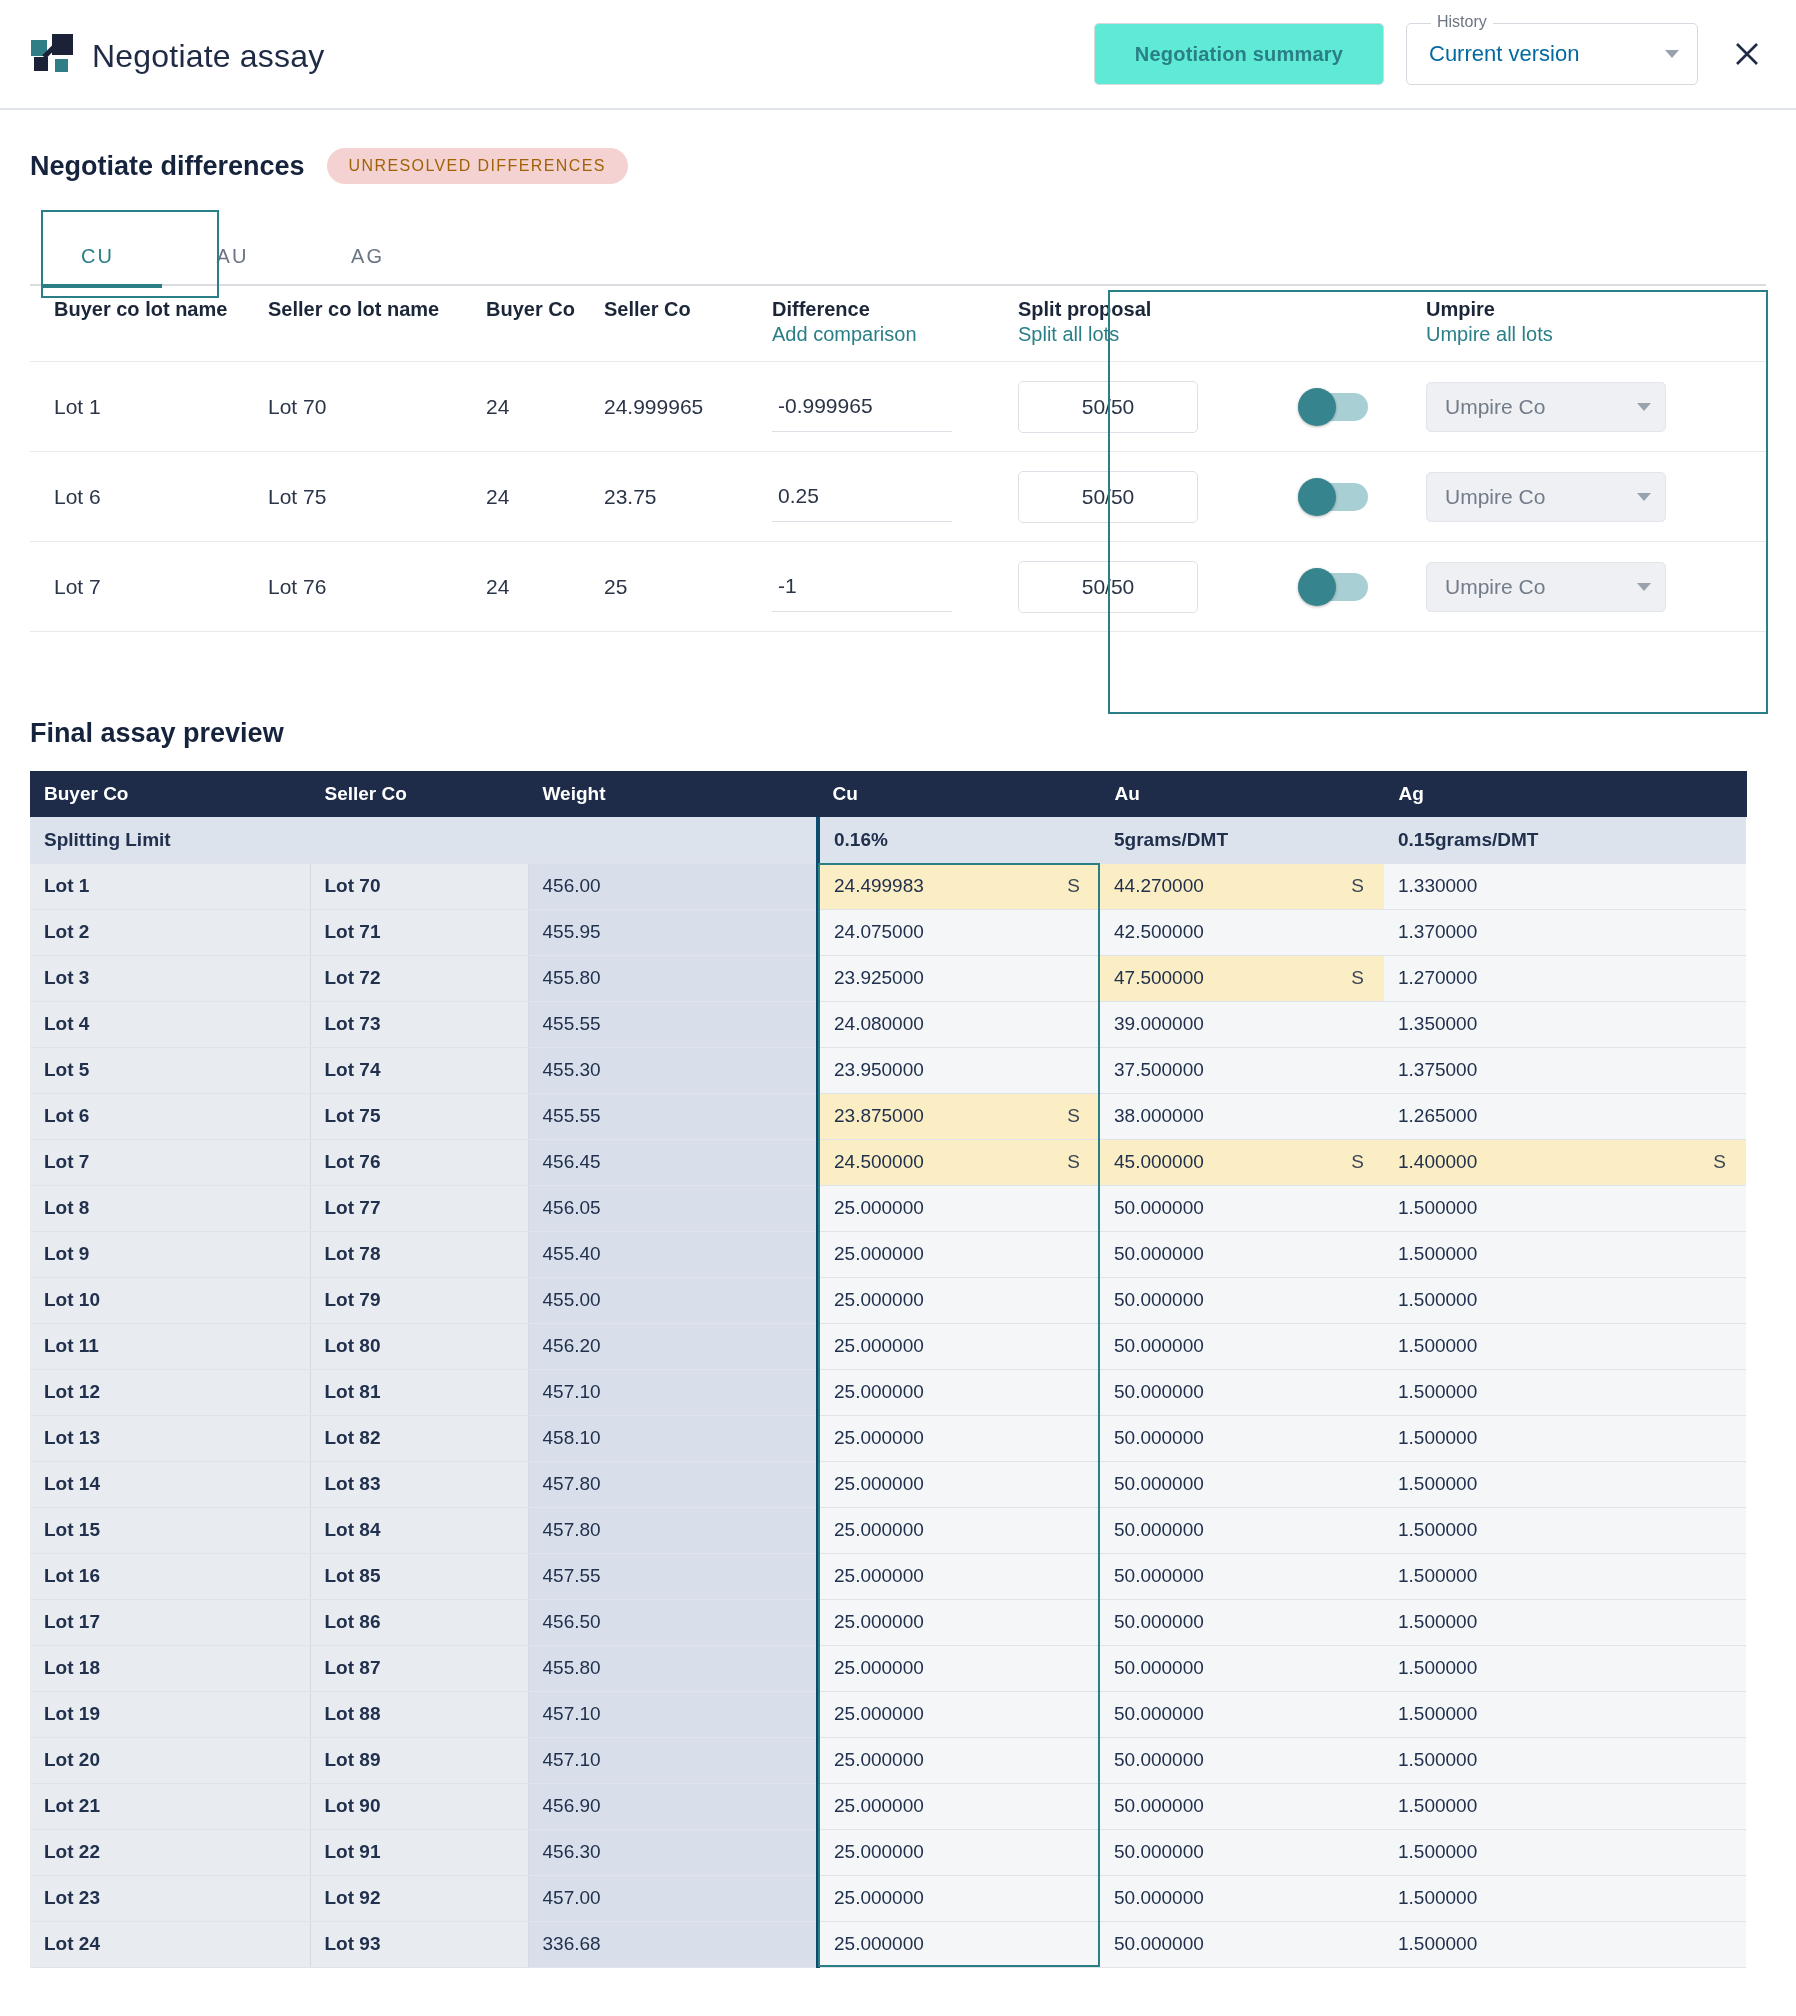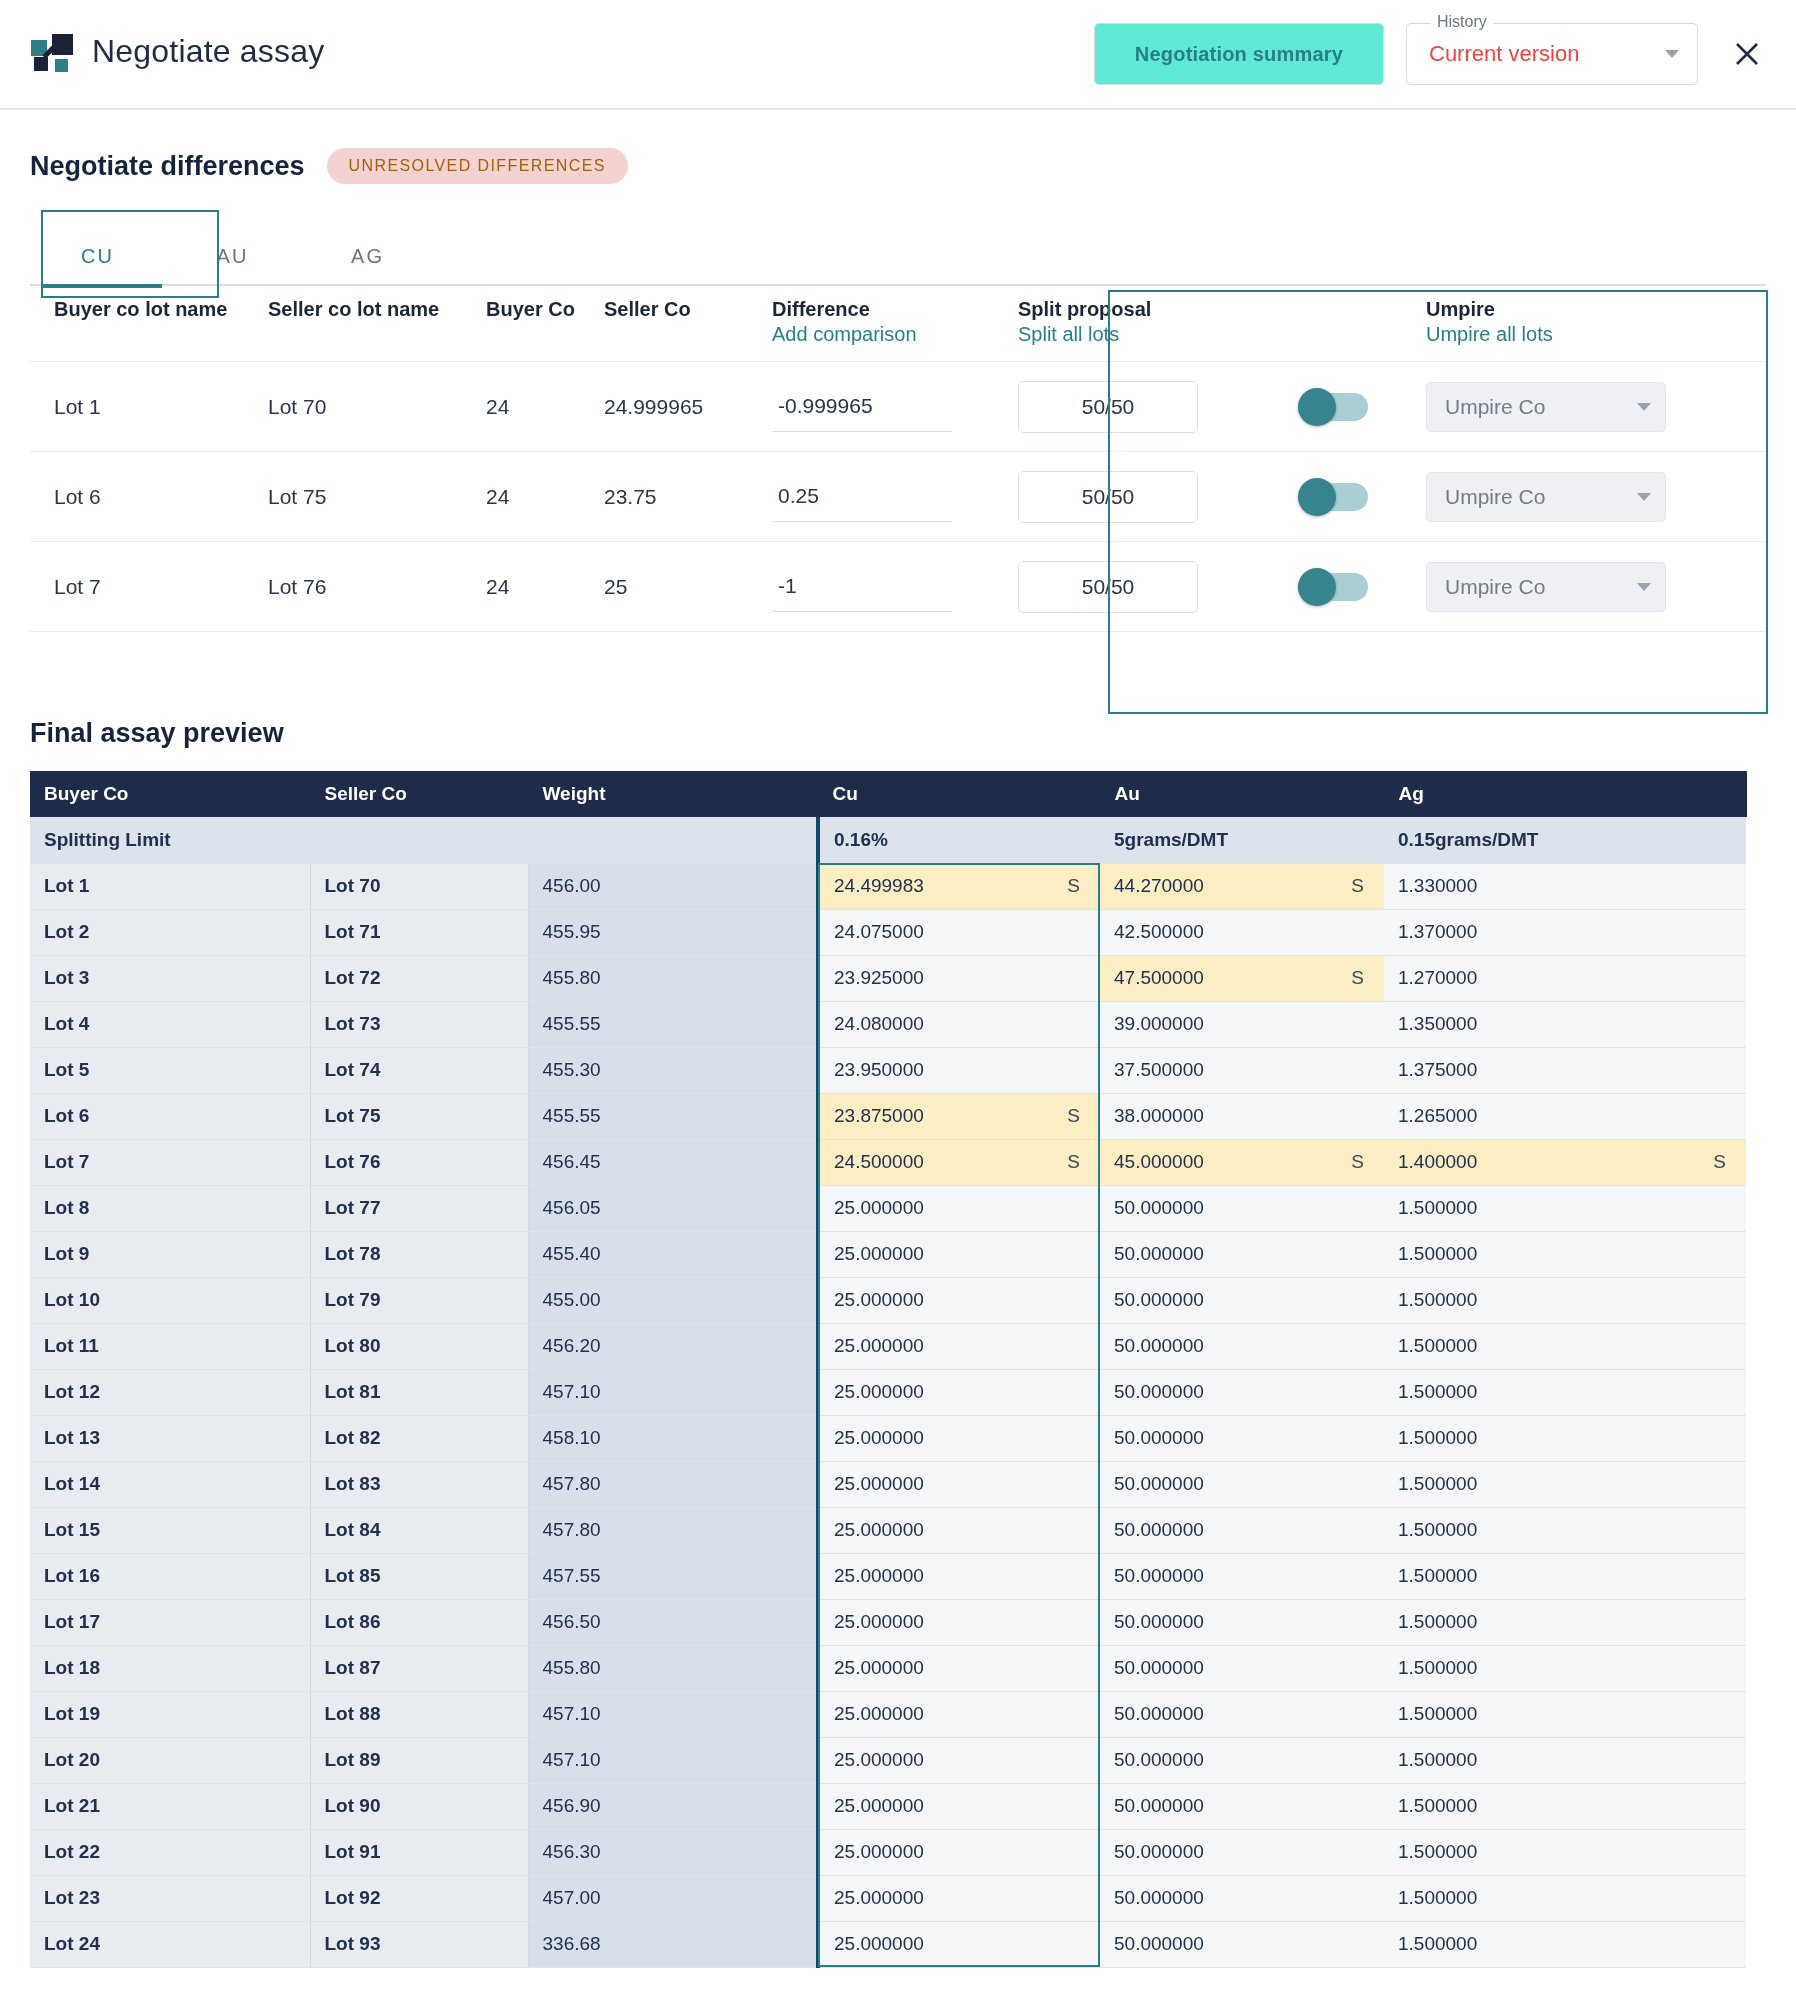--- a/index.html
+++ b/index.html
@@ -18,21 +18,21 @@
 
   
   .topbar {
     height: 110px;
     display: flex;
     align-items: center;
     padding: 0 28px 0 30px;
     border-bottom: 2px solid #dfe3ea;
     background: #fff;
   }
-  .brand { display: flex; align-items: flex-start; gap: 18px; flex: 0 0 auto; }
+  .brand { display: flex; align-items: flex-end; gap: 18px; flex: 0 0 auto; }
   .logo { width: 44px; height: 42px; display: block; }
   .brand-title {
     font-size: 32px;
     font-weight: 400;
     color: #1f2a44;
     letter-spacing: .2px;
     white-space: nowrap;
   }
   .topbar-spacer { flex: 1 1 auto; }
   .topbar-actions { display: flex; align-items: center; gap: 22px; }
@@ -67,21 +67,21 @@
   .field-legend {
     position: absolute;
     top: -11px; left: 24px;
     background: #fff;
     padding: 0 6px;
     font-size: 16px;
     color: #6c7582;
   }
   .field-value {
     font-size: 22px;
-    color: #ef4444;
+    color: #0369a1;
     flex: 1 1 auto;
   }
   .caret {
     width: 0; height: 0;
     border-left: 7px solid transparent;
     border-right: 7px solid transparent;
     border-top: 8px solid #9aa2ad;
   }
   .close-x {
     width: 42px; height: 42px;

